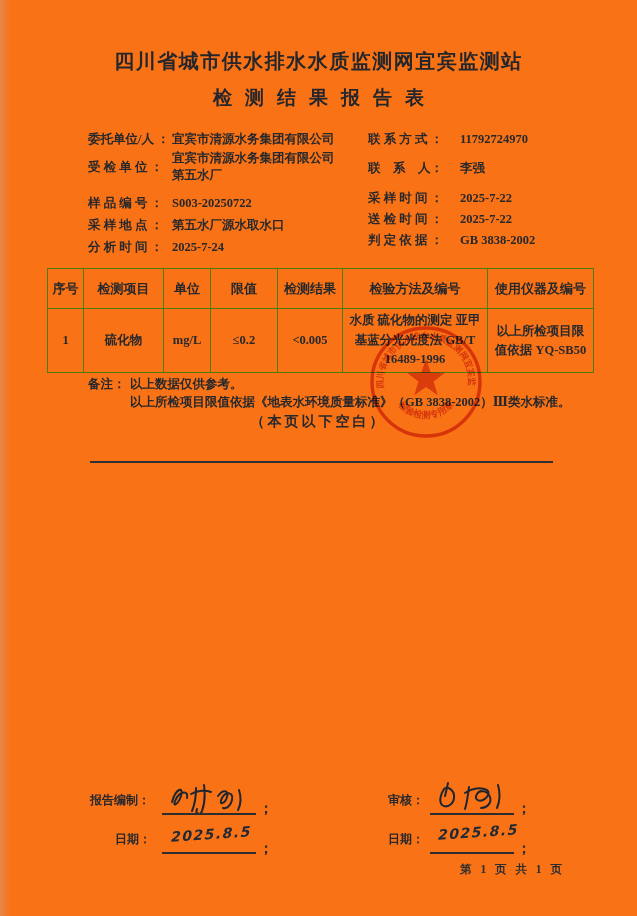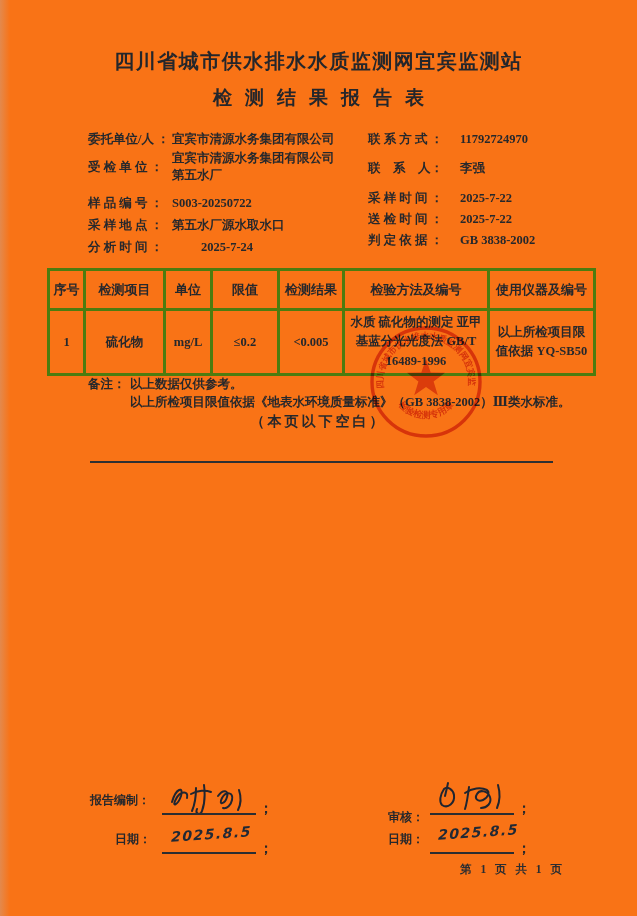--- a/index.html
+++ b/index.html
@@ -28,21 +28,21 @@
   }
   .info-row { position:absolute; display:flex; align-items:center; font-size:12.5px; }
   .info-label { font-weight:700; white-space:pre; width:80px; flex:0 0 auto; }
   .info-label.r { width:88px; }
   .info-value { font-weight:600; margin-left:4px; white-space:pre-line; line-height:1.35; }
   table.result {
     position:absolute; left:47px; top:268px; width:546px;
     border-collapse:collapse; table-layout:fixed;
   }
   table.result th, table.result td {
-    border:3px solid #4d7c0f; text-align:center; vertical-align:middle;
+    border:1px solid #4d7c0f; text-align:center; vertical-align:middle;
     padding:2px 3px; overflow:hidden;
   }
   table.result th { height:40px; font-size:13px; font-weight:700; }
   table.result td { height:64px; font-size:12.5px; font-weight:600; }
   td.method { font-size:9.5px; line-height:1.55; font-weight:600; }
   td.instrument { font-size:10.5px; line-height:1.5; font-weight:600; }
   .notes-label { position:absolute; left:88px; top:376px; font-size:12.5px; font-weight:600; }
   .notes-line1 { position:absolute; left:130px; top:376px; font-size:12.5px; font-weight:600; }
   .notes-line2 { position:absolute; left:130px; top:394px; font-size:12.5px; font-weight:600; }
   .blank-notice {
@@ -85,21 +85,21 @@
 第五水厂</span>
   </div>
   <div class="info-row" style="left:88px; top:195px;">
     <span class="info-label">样 品 编 号 ：</span>
     <span class="info-value">S003-20250722</span>
   </div>
   <div class="info-row" style="left:88px; top:217px;">
     <span class="info-label">采 样 地 点 ：</span>
     <span class="info-value">第五水厂源水取水口</span>
   </div>
-  <div class="info-row" style="left:88px; top:239px;gap:29px;">
+  <div class="info-row" style="left:88px; top:239px;">
     <span class="info-label">分 析 时 间 ：</span>
     <span class="info-value">2025-7-24</span>
   </div>
 
   <div class="info-row" style="left:368px; top:131px;">
     <span class="info-label r">联 系 方 式 ：</span>
     <span class="info-value">11792724970</span>
   </div>
   <div class="info-row" style="left:368px; top:160px;">
     <span class="info-label r">联　系　人：</span>
@@ -184,21 +184,21 @@
     </g>
   </svg>
   <div class="sig-line" style="left:162px; top:813px; width:94px;"></div>
   <div class="sig-semicolon" style="left:259px; top:800px;">；</div>
 
   <div class="sig-label" style="left:115px; top:831px;">日期：</div>
   <div class="sig-date" style="left:171px; top:826px;">2025.8.5</div>
   <div class="sig-line" style="left:162px; top:852px; width:94px;"></div>
   <div class="sig-semicolon" style="left:259px; top:840px;">；</div>
 
-  <div class="sig-label" style="left:388px; top:792px;margin-top:17px;">审核：</div>
+  <div class="sig-label" style="left:388px; top:792px;">审核：</div>
   <svg class="sig-svg" style="left:432px; top:779px;" width="85" height="32" viewBox="0 0 85 32">
     <g fill="none" stroke="#1f2530" stroke-width="2" stroke-linecap="round">
       <path d="M12 10 C8 16 7 23 10 26 C16 30 23 24 22 16 C21 10 15 7 12 10 Z"></path>
       <path d="M16 4 C15 9 14 13 13 17"></path>
       <path d="M37 8 C36 16 35 24 33 30"></path>
       <path d="M33 14 C40 9 49 8 55 11 C58 13 56 19 51 21 C46 23 42 20 45 15 C48 10 56 12 58 18 C60 24 55 29 49 29"></path>
       <path d="M66 6 C68 13 68 22 65 29"></path>
     </g>
   </svg>
   <div class="sig-line" style="left:430px; top:813px; width:84px;"></div>

